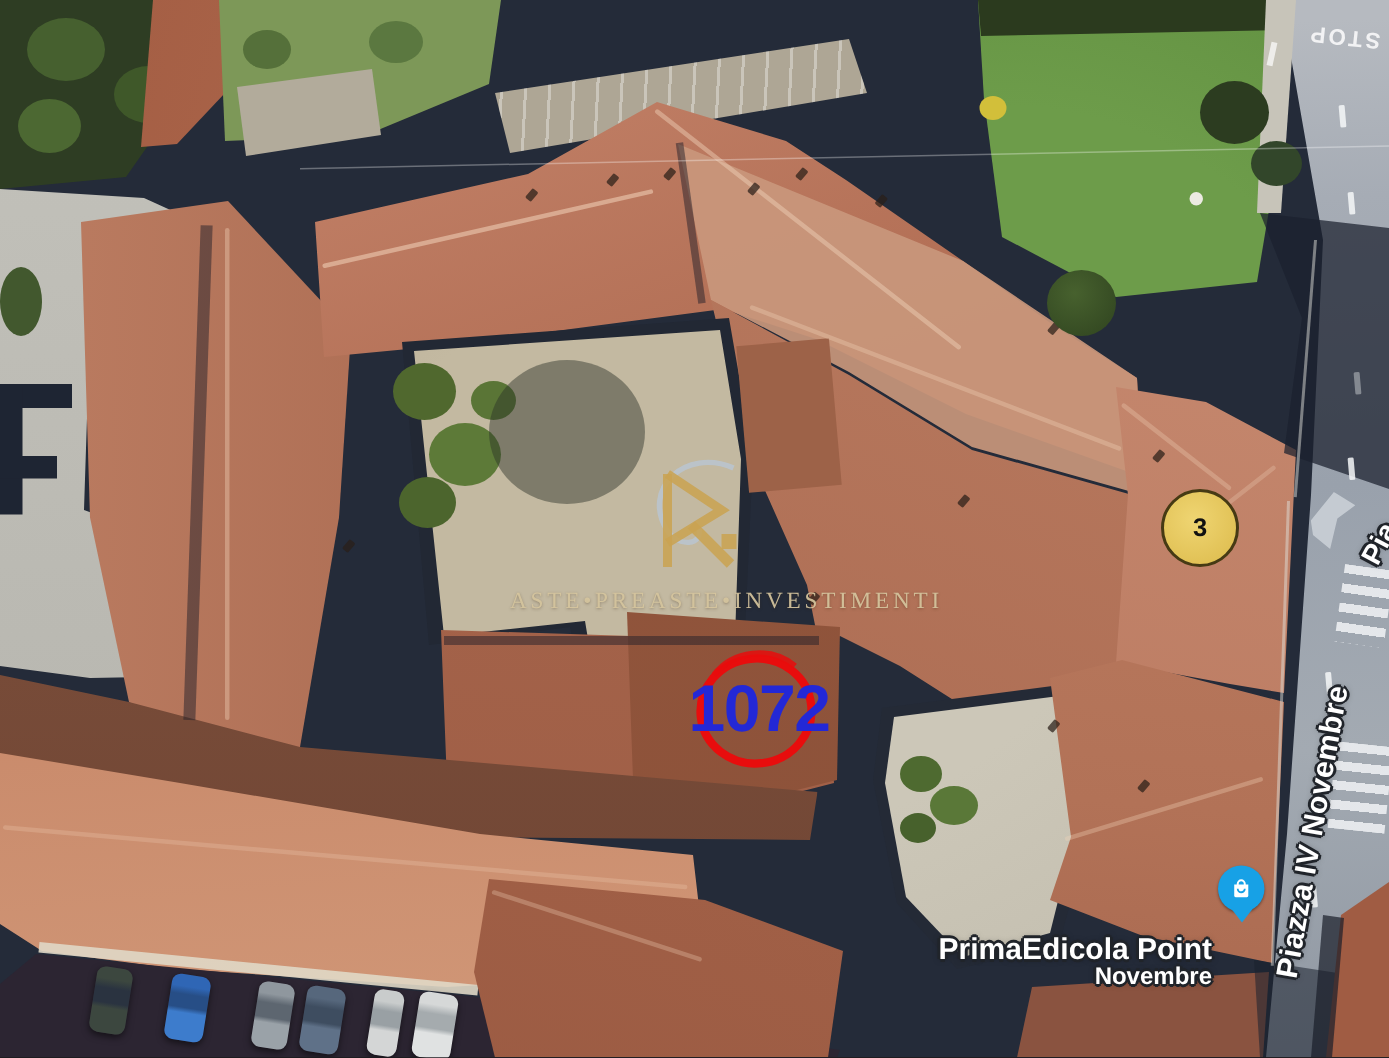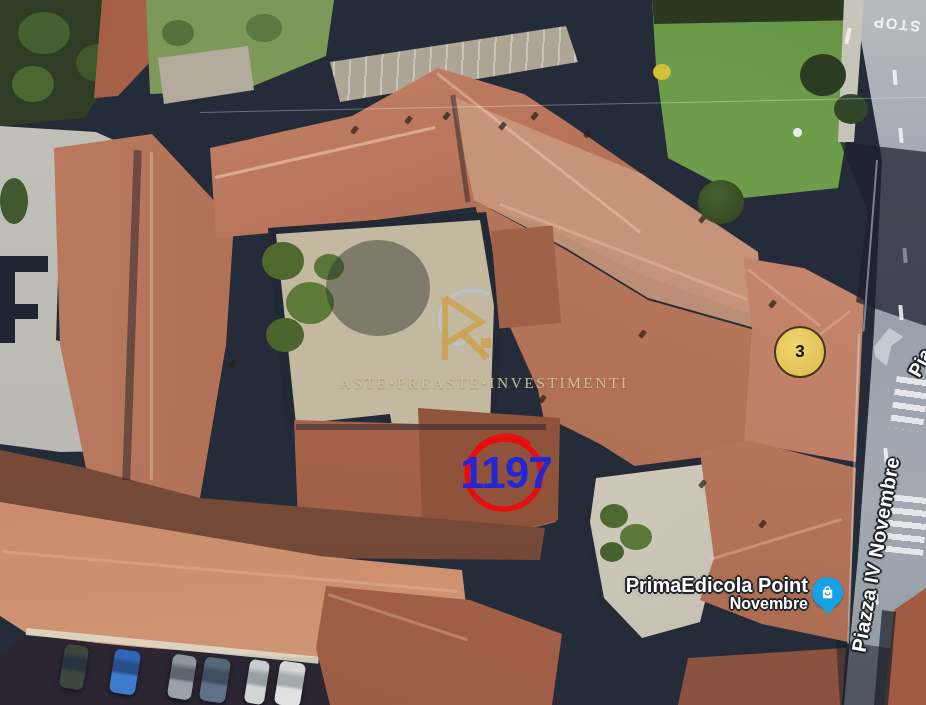--- a/index.html
+++ b/index.html
@@ -63,36 +63,36 @@
   .blob{position:absolute;border-radius:50%;}
   .ch{position:absolute;width:5px;height:8px;background:rgba(42,30,24,.72);transform:rotate(40deg);border-radius:1px;}
   .ridge{position:absolute;height:3px;background:rgba(242,212,186,.55);transform-origin:left center;border-radius:2px;}
   .seam{position:absolute;background:rgba(35,32,42,.5);transform-origin:left center;}
   .dash{position:absolute;width:4px;height:15px;background:rgba(245,247,248,.85);transform:rotate(-5deg);border-radius:1px;}
   .cross{position:absolute;background:repeating-linear-gradient(180deg,rgba(236,238,241,.9) 0 6px,transparent 6px 13px);}
   .car{position:absolute;width:24px;height:44px;border-radius:6px;transform:rotate(9deg);box-shadow:0 2px 5px rgba(0,0,0,.55);}
   .wire{position:absolute;left:200px;top:112px;width:730px;height:1px;background:rgba(255,255,255,.32);transform:rotate(-1.2deg);transform-origin:left center;}
 
   
-  .wm{position:absolute;left:340px;top:286px;width:244px;text-align:center;pointer-events:none;}
+  .wm{position:absolute;left:340px;top:304px;width:244px;text-align:center;pointer-events:none;}
   .wm svg{display:block;margin:0 auto 6px auto;}
   .wm-text{font-family:"Liberation Serif",serif;font-size:15.5px;letter-spacing:2.5px;
            color:rgba(214,198,158,.92);text-shadow:0 1px 2px rgba(60,40,20,.35);white-space:nowrap;}
   .circle1197{position:absolute;left:458px;top:432px;}
   .num1197{position:absolute;left:448px;top:451px;width:116px;text-align:center;
            font-size:44px;font-weight:bold;color:#2328d6;letter-spacing:-1px;line-height:1;}
   .badge3{position:absolute;left:774px;top:326px;width:52px;height:52px;border-radius:50%;
           background:radial-gradient(circle at 42% 38%,#efd572,#dcba4b);border:2.5px solid #463a14;
           box-sizing:border-box;display:flex;align-items:center;justify-content:center;
           font-size:17px;font-weight:bold;color:#111;}
   .gmap-txt{color:#fff;font-weight:bold;
       text-shadow:-2px 0 #20242a,2px 0 #20242a,0 -2px #20242a,0 2px #20242a,
                   -1px -1px #20242a,1px -1px #20242a,-1px 1px #20242a,1px 1px #20242a,0 0 4px rgba(0,0,0,.5);}
   .poi-text{position:absolute;left:596px;top:575px;width:212px;text-align:right;line-height:1.05;}
-  .poi-name{font-size:20px;}
+  .poi-name{font-size:20px;margin-top:48px;}
   .poi-sub{font-size:16px;}
   .pin{position:absolute;left:812px;top:577px;width:31px;height:31px;border-radius:50%;
        background:#17a1e6;display:flex;align-items:center;justify-content:center;
        box-shadow:0 1px 2px rgba(0,0,0,.4);}
   .pin-tail{position:absolute;left:821px;top:606px;width:0;height:0;border-left:7px solid transparent;
        border-right:7px solid transparent;border-top:9px solid #17a1e6;}
   .street-main{position:absolute;left:746px;top:543px;width:260px;text-align:center;
        font-size:20px;letter-spacing:.5px;transform:rotate(-80deg);white-space:nowrap;}
   .street-part{position:absolute;left:898px;top:338px;width:60px;font-size:19px;
        transform:rotate(-62deg);white-space:nowrap;}
@@ -222,21 +222,21 @@
       <path d="M38 46 L 64 72" fill="none" stroke="#c9a352" stroke-width="7" opacity="0.88"></path>
       <rect x="58" y="52" width="10" height="10" fill="#c9a352" opacity="0.88"></rect>
     </svg>
     <div class="wm-text">ASTE•PREASTE•INVESTIMENTI</div>
   </div>
 
   <svg class="circle1197" width="92" height="86" viewBox="0 0 92 86">
     <ellipse cx="46" cy="42" rx="37" ry="35" fill="none" stroke="#e80d0d" stroke-width="5.5" transform="rotate(-6 46 42)"></ellipse>
     <path d="M 18 18 A 37 35 0 0 1 72 12" fill="none" stroke="#e80d0d" stroke-width="4" opacity="0.85"></path>
   </svg>
-  <div class="num1197">1197</div>
+  <div class="num1197">1072</div>
 
   <div class="badge3">
     <span>3</span>
   </div>
 
   <div class="poi-text">
     <div class="gmap-txt poi-name">PrimaEdicola Point</div>
     <div class="gmap-txt poi-sub">Novembre</div>
   </div>
   <div class="pin">

